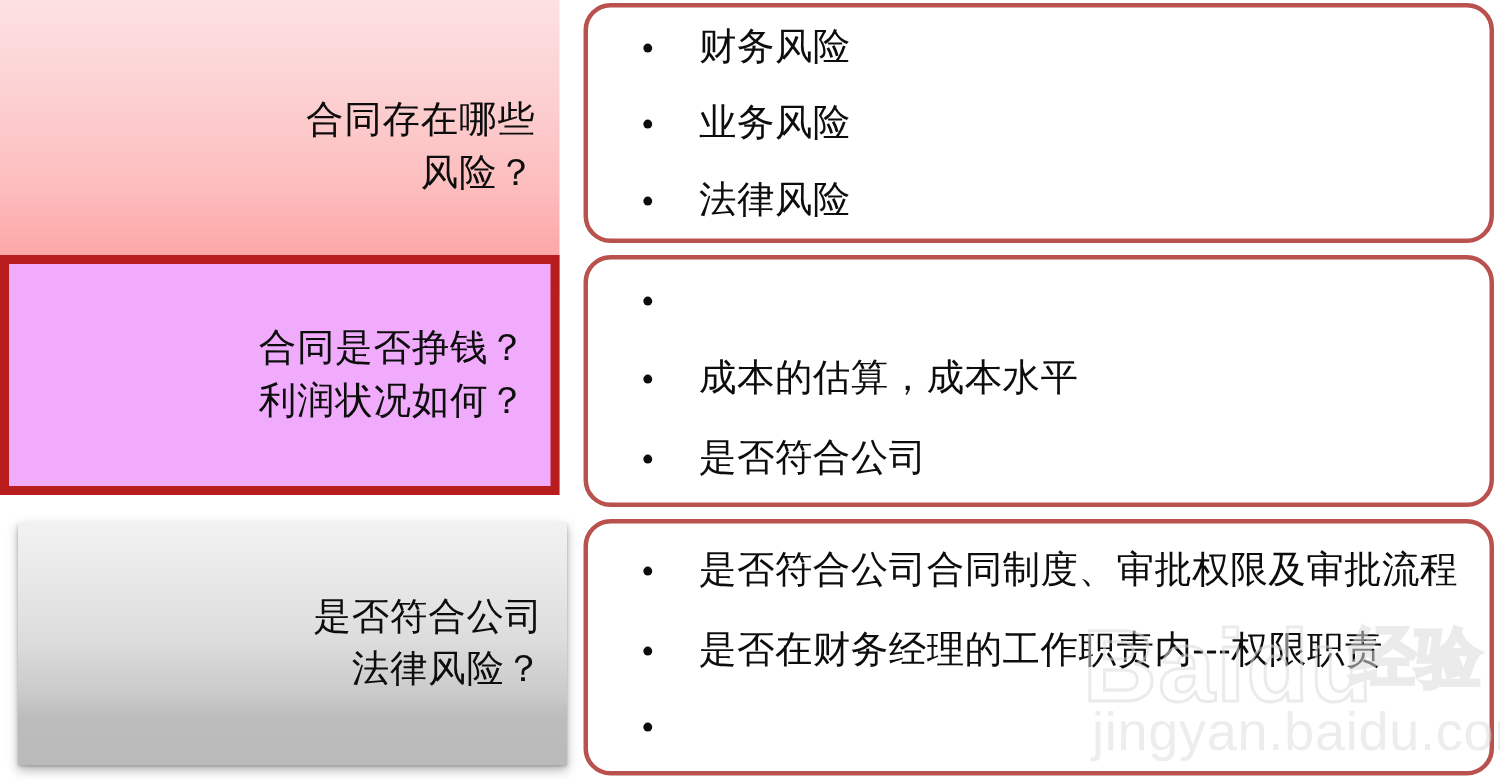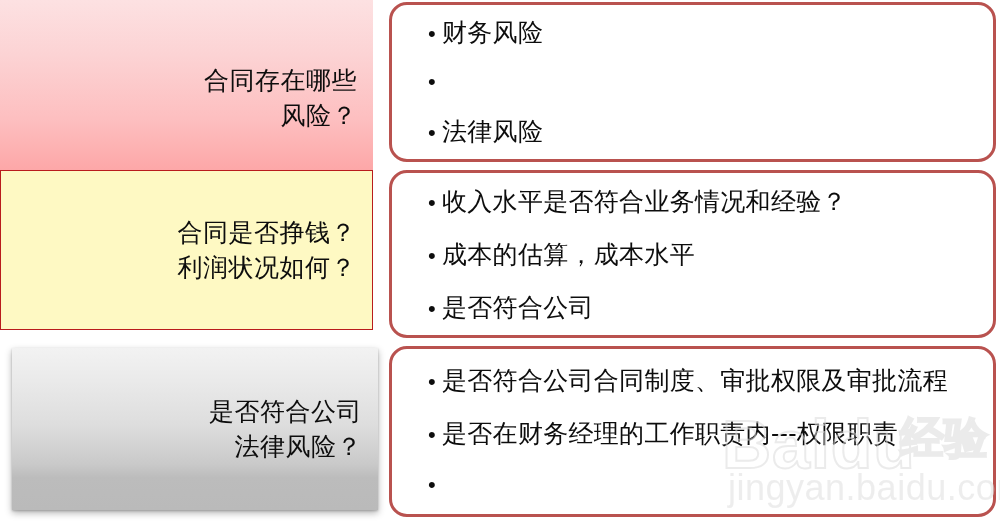--- a/index.html
+++ b/index.html
@@ -43,22 +43,22 @@
     width: 373px;
     height: 196px;
     background: linear-gradient(to bottom, #fde1e2 0%, #fcd3d4 28%, #fdbebf 62%, #fd9b9b 100%);
   }
 
   
   #cat-profit {
     top: 170px;
     width: 373px;
     height: 160px;
-    background: #fef9c3;
-    border: 1px solid #b91c1c;
+    background: #f0abfc;
+    border: 6px solid #b91c1c;
   }
 
   
   #cat-process {
     top: 348px;
     width: 366px;
     height: 162px;
     left: 12px;
     background: linear-gradient(to bottom, #f2f2f2 0%, #eaeaea 20%, #dddddd 48%, #c9c9c9 72%, #bcbcbc 80%, #bababa 100%);
     box-shadow: 0 3px 7px rgba(0,0,0,0.30), 0 1px 2px rgba(0,0,0,0.20);
@@ -96,20 +96,21 @@
   .bullet-dot {
     flex: 0 0 auto;
     width: 14px;
     font-size: 22px;
     line-height: 1;
     color: #0d0d0d;
   }
   .bullet-text {
     letter-spacing: 0.3px;
     white-space: nowrap;
+    margin-left: 24px;
   }
 
   
   #watermark {
     position: absolute;
     right: 10px;
     bottom: 14px;
     width: 268px;
     height: 108px;
     pointer-events: none;
@@ -156,36 +157,36 @@
 风险？</div>
   </div>
 
   <div id="panel-risk" class="detail-panel">
     <div class="bullet-row">
       <span class="bullet-dot">•</span>
       <span class="bullet-text">财务风险</span>
     </div>
     <div class="bullet-row">
       <span class="bullet-dot">•</span>
+      <span class="bullet-text">业务风险</span>
     </div>
     <div class="bullet-row">
       <span class="bullet-dot">•</span>
       <span class="bullet-text">法律风险</span>
     </div>
   </div>
 
   <div id="cat-profit" class="cat-block">
     <div class="cat-label">合同是否挣钱？
 利润状况如何？</div>
   </div>
 
   <div id="panel-profit" class="detail-panel">
     <div class="bullet-row">
       <span class="bullet-dot">•</span>
-      <span class="bullet-text">收入水平是否符合业务情况和经验？</span>
     </div>
     <div class="bullet-row">
       <span class="bullet-dot">•</span>
       <span class="bullet-text">成本的估算，成本水平</span>
     </div>
     <div class="bullet-row">
       <span class="bullet-dot">•</span>
       <span class="bullet-text">是否符合公司</span>
     </div>
   </div>

